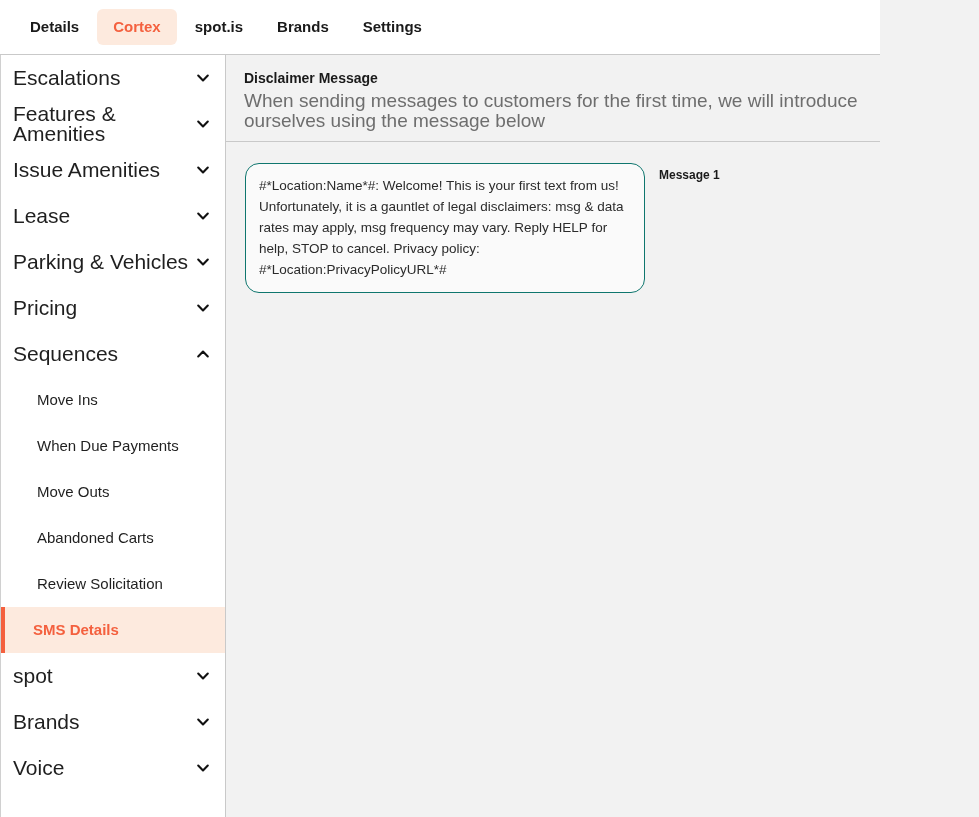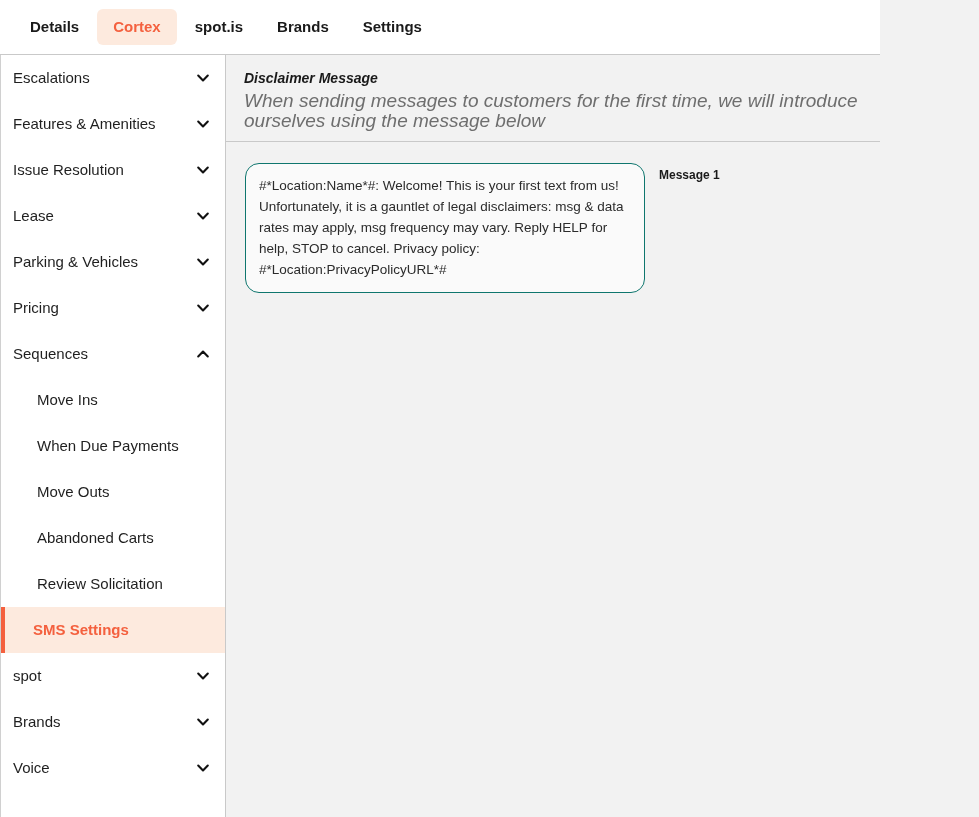--- a/index.html
+++ b/index.html
@@ -79,21 +79,21 @@
     height: 46px;
     display: flex;
     align-items: center;
     justify-content: space-between;
     padding: 0 14px 0 12px;
     cursor: pointer;
     background: #ffffff;
   }
 
   .nav-group-label {
-    font-size: 15px;
+    font-size: 21px;
     color: #1f1f1f;
     line-height: 20px;
   }
 
   .chev {
     width: 16px;
     height: 16px;
     flex: 0 0 16px;
     display: block;
   }
@@ -130,21 +130,20 @@
   .content {
     flex: 1;
     min-width: 0;
     background: #f2f2f2;
     display: flex;
     flex-direction: column;
   }
 
   .content-header {
     padding: 14px 7px 0 18px;
-    font-style: italic;
   }
 
   .content-title {
     font-size: 14px;
     font-weight: bold;
     color: #1a1a1a;
     line-height: 19px;
   }
 
   .content-subtitle {
@@ -222,21 +221,21 @@
       <div class="nav-group">
         <span class="nav-group-label">Features &amp; Amenities</span>
         <span class="chev">
           <svg width="16" height="16" viewBox="0 0 16 16">
               <path d="M3.2 5.6 L8 10.4 L12.8 5.6" fill="none" stroke="#111" stroke-width="2.1" stroke-linecap="round" stroke-linejoin="round"></path>
             </svg>
         </span>
       </div>
 
       <div class="nav-group">
-        <span class="nav-group-label">Issue Resolution</span>
+        <span class="nav-group-label">Issue Amenities</span>
         <span class="chev">
           <svg width="16" height="16" viewBox="0 0 16 16">
               <path d="M3.2 5.6 L8 10.4 L12.8 5.6" fill="none" stroke="#111" stroke-width="2.1" stroke-linecap="round" stroke-linejoin="round"></path>
             </svg>
         </span>
       </div>
 
       <div class="nav-group">
         <span class="nav-group-label">Lease</span>
         <span class="chev">
@@ -282,21 +281,21 @@
       <div class="nav-sub">
         <span class="nav-sub-label">Move Outs</span>
       </div>
       <div class="nav-sub">
         <span class="nav-sub-label">Abandoned Carts</span>
       </div>
       <div class="nav-sub">
         <span class="nav-sub-label">Review Solicitation</span>
       </div>
       <div class="nav-sub selected">
-        <span class="nav-sub-label">SMS Settings</span>
+        <span class="nav-sub-label">SMS Details</span>
       </div>
 
       <div class="nav-group">
         <span class="nav-group-label">spot</span>
         <span class="chev">
           <svg width="16" height="16" viewBox="0 0 16 16">
               <path d="M3.2 5.6 L8 10.4 L12.8 5.6" fill="none" stroke="#111" stroke-width="2.1" stroke-linecap="round" stroke-linejoin="round"></path>
             </svg>
         </span>
       </div>

